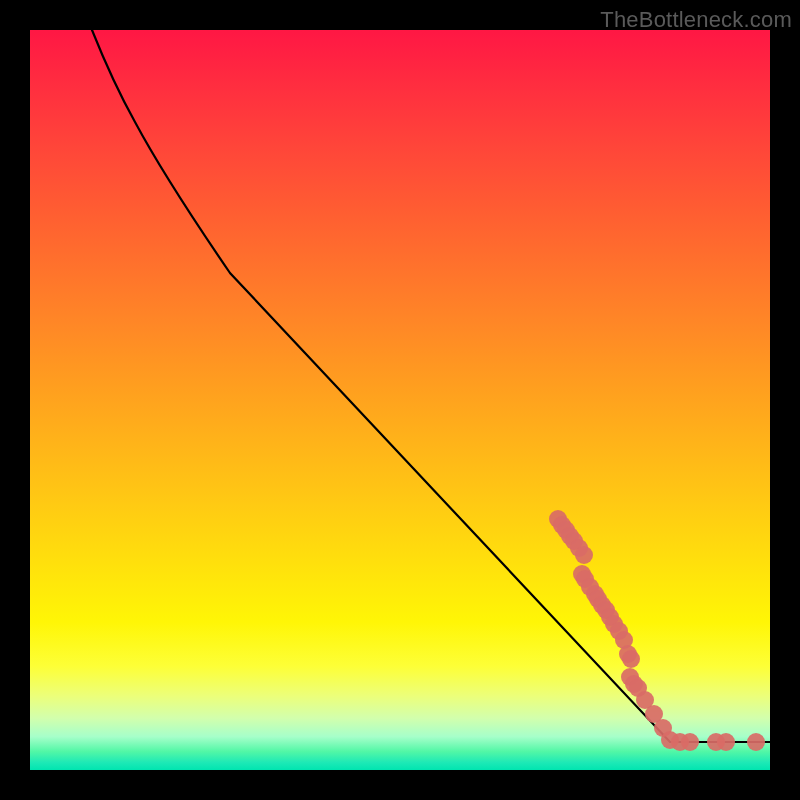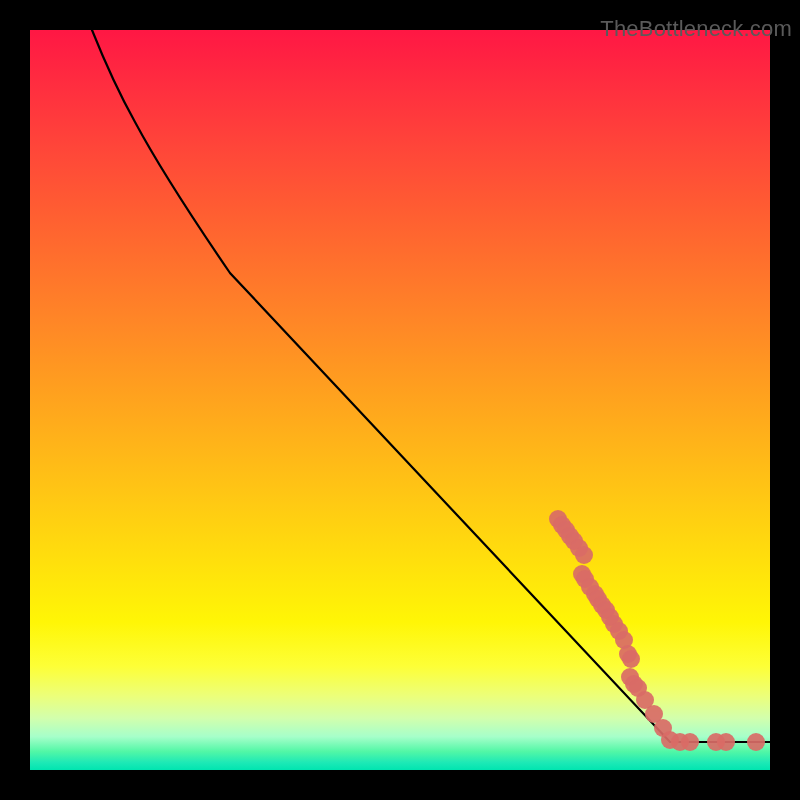--- a/index.html
+++ b/index.html
@@ -12,21 +12,21 @@
     font-family: Arial, Helvetica, sans-serif;
   }
   .wrap {
     position: relative;
     width: 800px;
     height: 800px;
     background: #000;
   }
   .watermark {
     position: absolute;
-    top: 16px;
+    top: 7px;
     right: 8px;
     color: #5a5a5a;
     font-size: 22px;
     font-weight: 500;
     letter-spacing: 0.2px;
     z-index: 5;
   }
   .plot {
     position: absolute;
     left: 30px;

